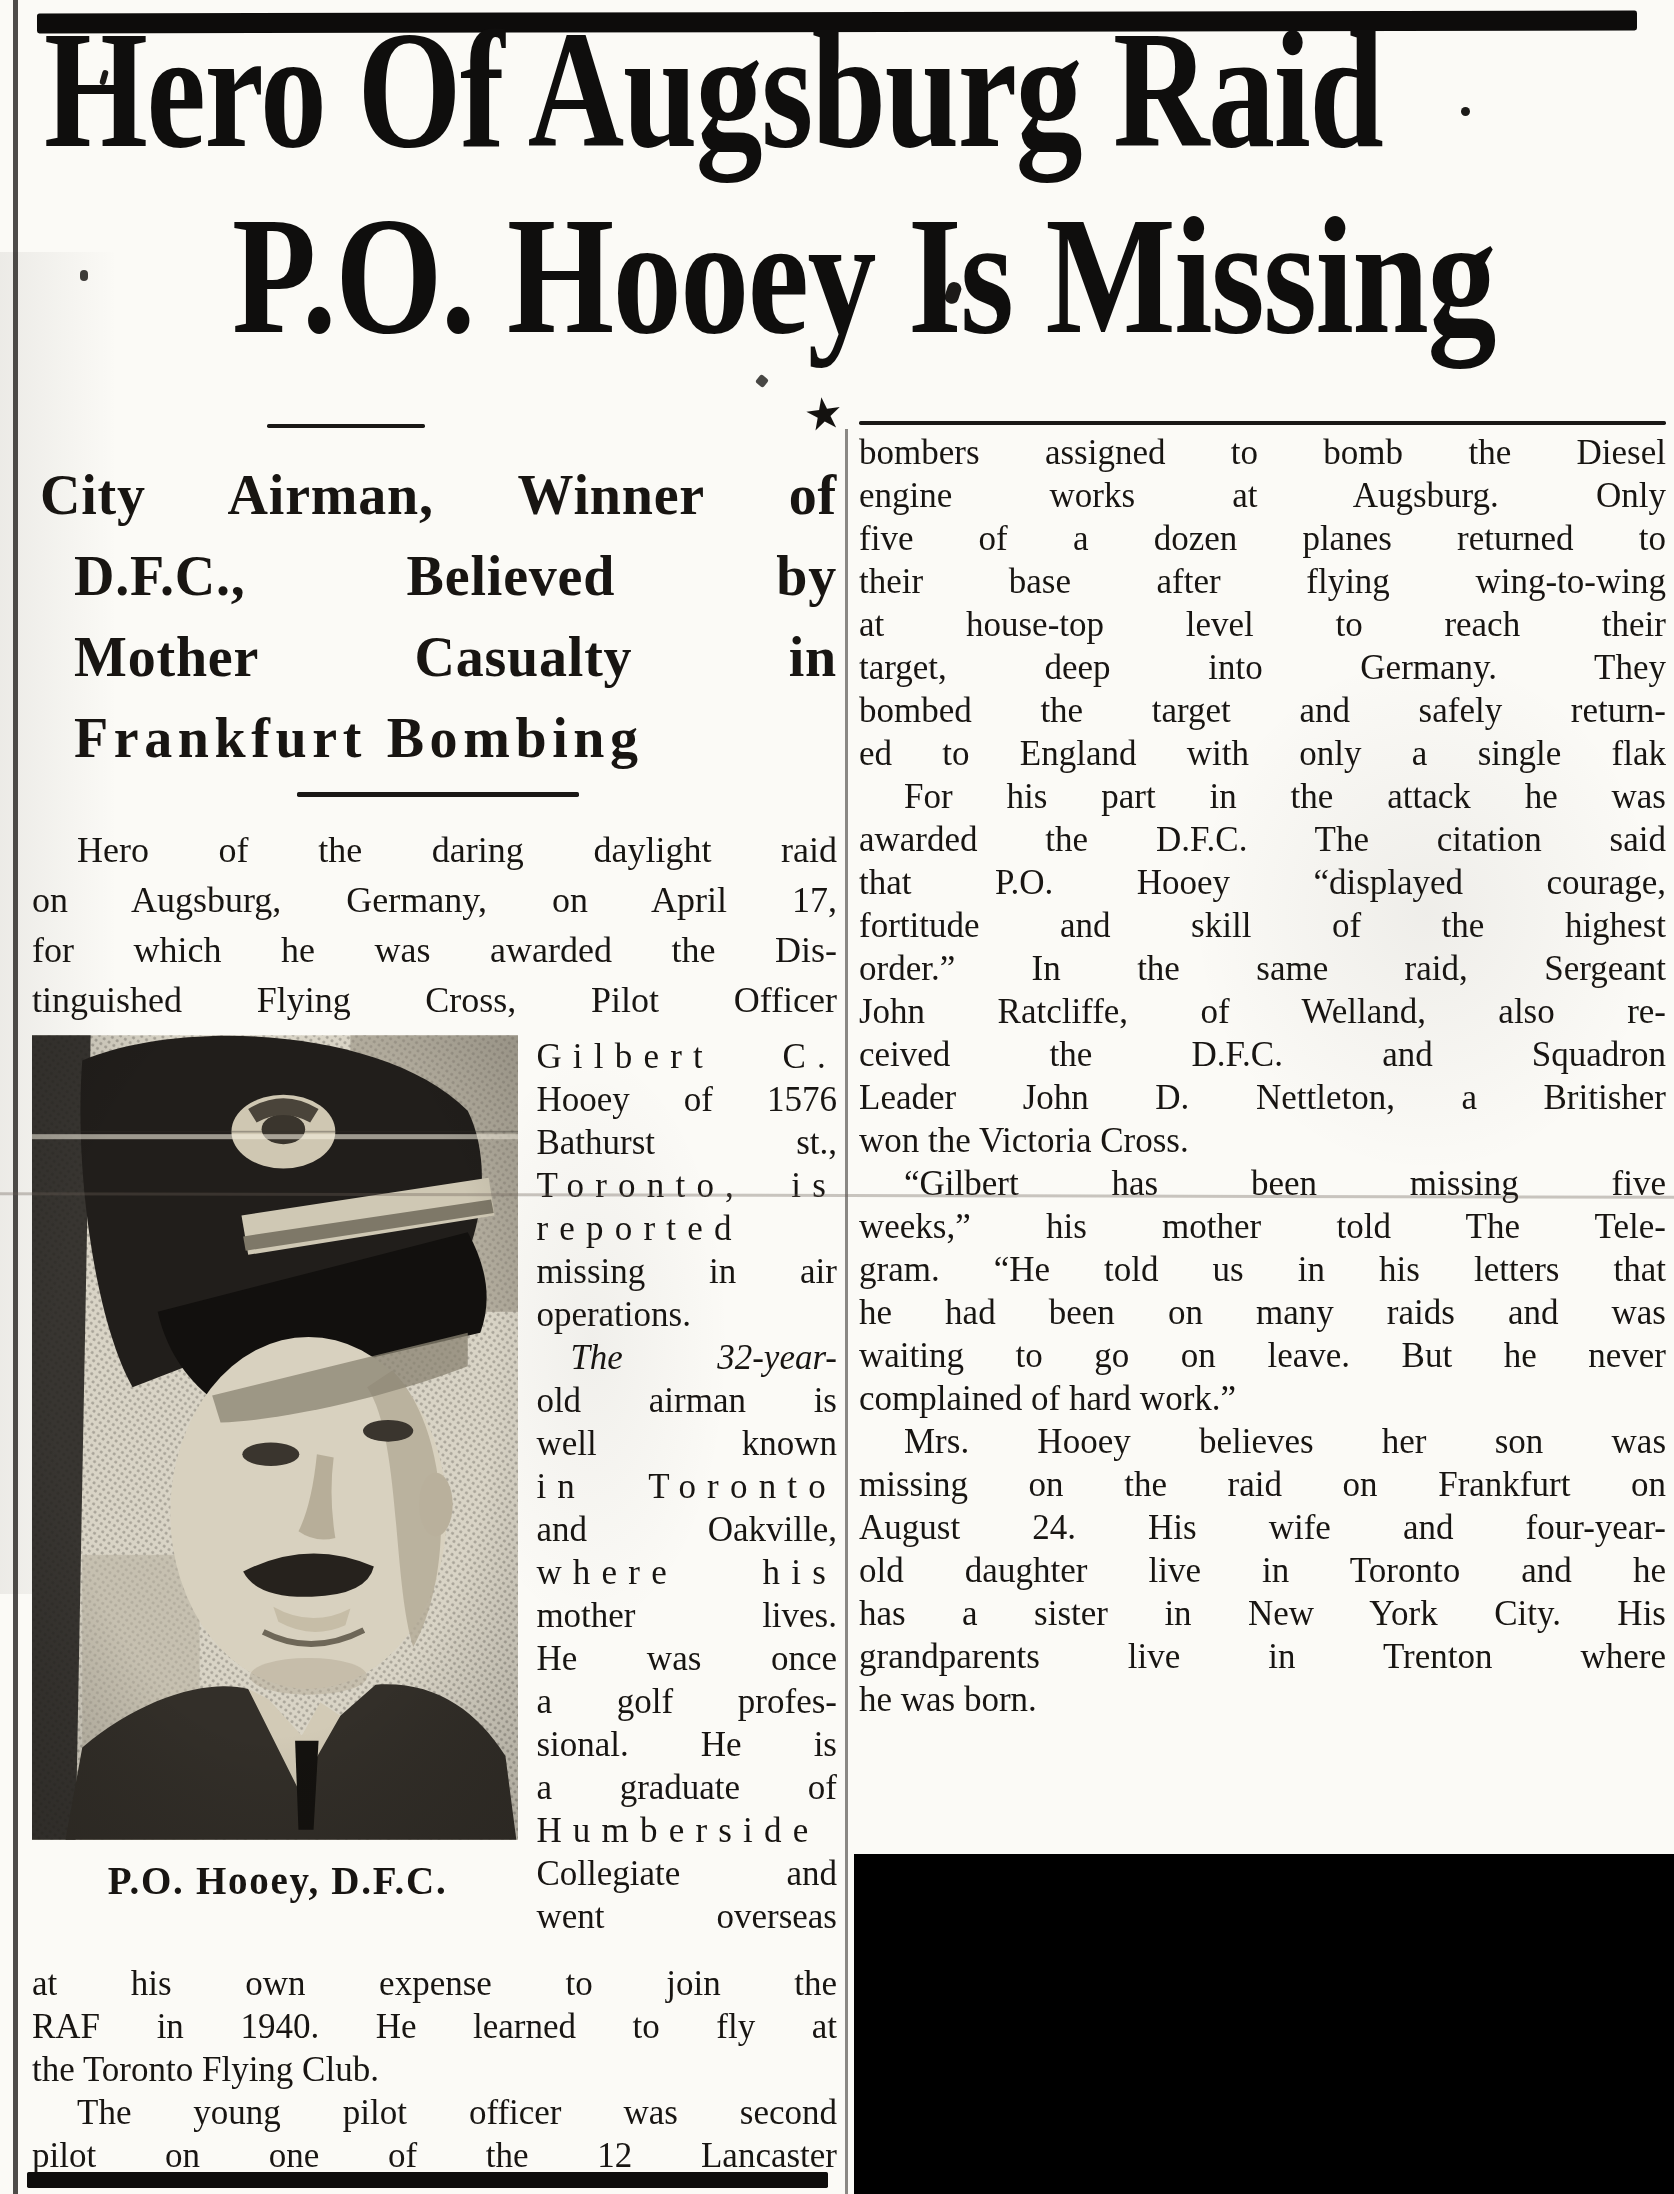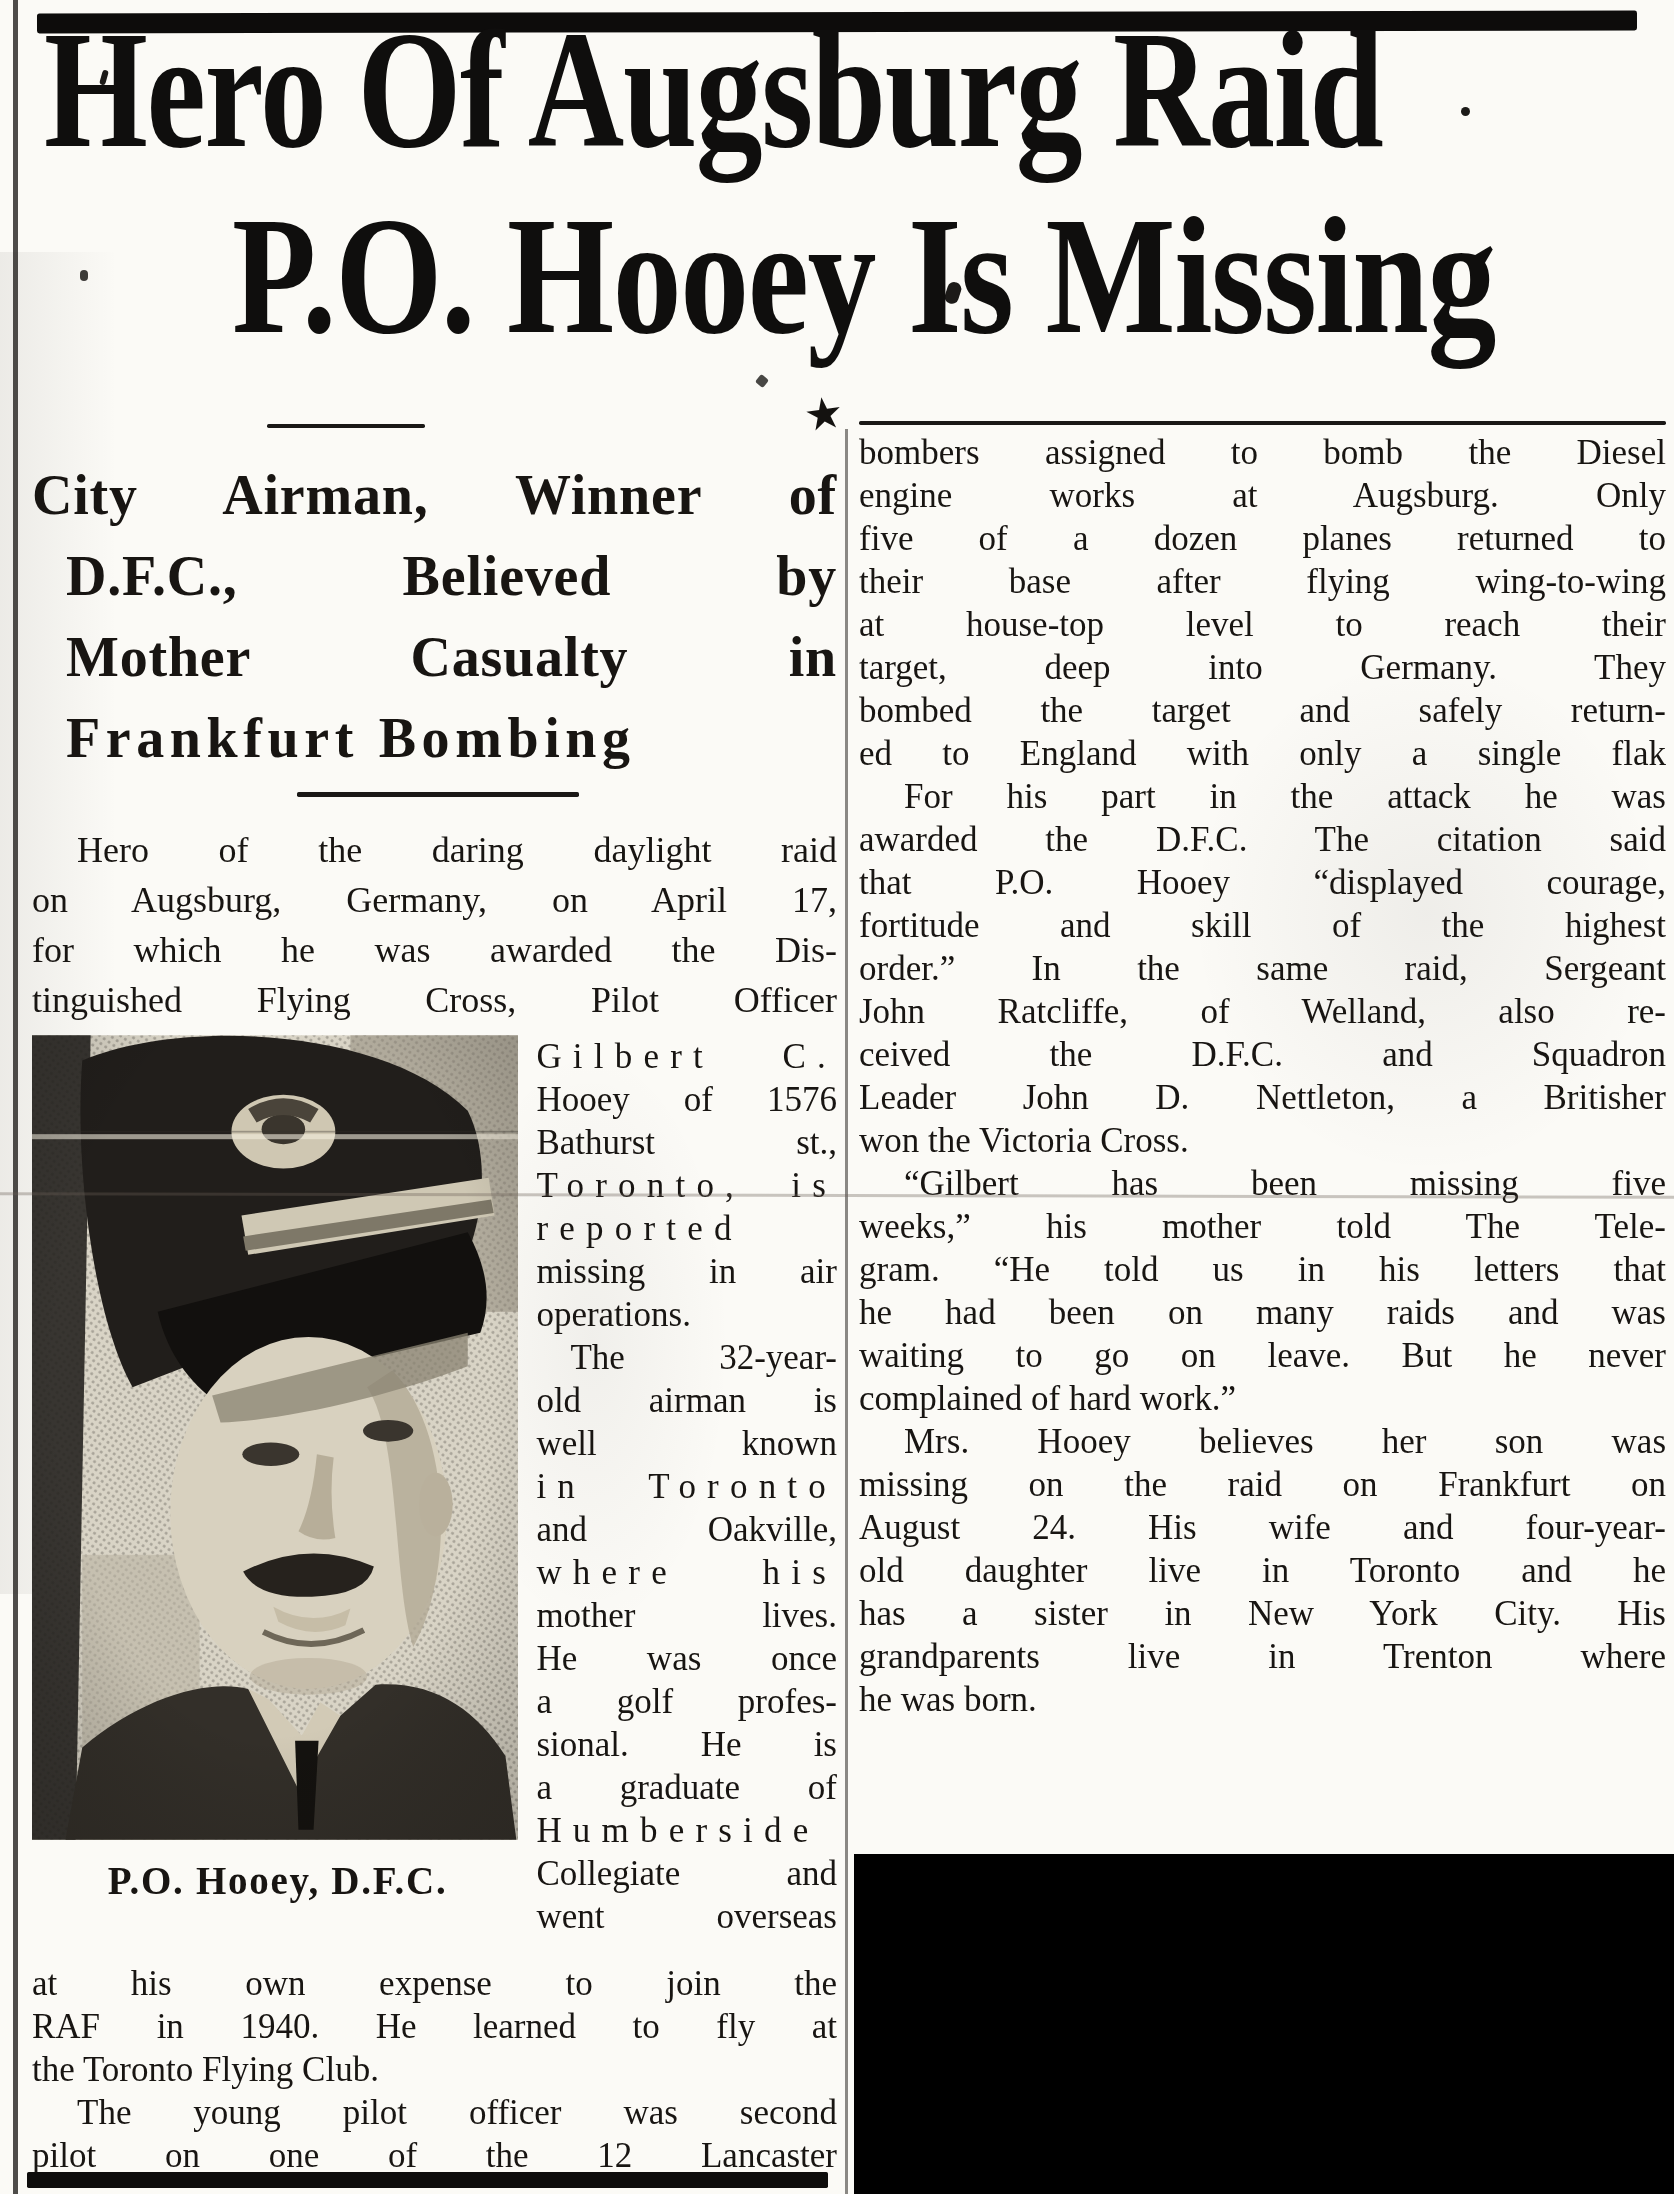--- a/index.html
+++ b/index.html
@@ -34,31 +34,31 @@
   .rule-right{left:859px;top:421px;width:807px;}
   .star{position:absolute;left:804px;top:388px;font-size:44px;color:#141210;transform:rotate(-8deg);}
   .divider{position:absolute;left:845px;top:429px;width:2.5px;height:1765px;background:rgba(45,42,38,.55);}
   
   .jl{text-align:justify;text-align-last:justify;}
   .jl.end{text-align-last:left;}
   .jl.ind{text-indent:45px;}
   .jl.sp{letter-spacing:.32em;}
   .col-left{position:absolute;left:32px;top:455px;width:805px;}
   .col-right{position:absolute;left:859px;top:431px;width:807px;}
-  .subhead{font-size:56px;font-weight:700;line-height:81px;letter-spacing:0.8px;}
+  .subhead{font-size:56px;font-weight:700;line-height:81px;letter-spacing:0.8px;margin-left:8px;}
   .subhead .jl.ind{text-indent:34px;}
   .subhead .jl.sp{letter-spacing:.1em;}
   .subhead-rule{margin:13.4px 0 0 265px;width:282px;height:4.2px;background:#1a1816;border-radius:1.7px;}
   .intro{margin-top:28px;font-size:36px;line-height:50px;}
   .photo-row{display:flex;margin-top:10px;}
   .photo-wrap{width:491px;flex:0 0 491px;}
   .photo-wrap svg{display:block;width:486px;height:805px;}
   .caption{margin-top:18px;font-size:39px;font-weight:700;text-align:center;letter-spacing:1.7px;}
   .wrap-col{flex:1;padding-left:13.4px;font-size:35px;line-height:43px;}
-  .wrap-col .jl.ind{text-indent:34px;}
+  .wrap-col .jl.ind{text-indent:34px;font-style:italic;}
   .below{margin-top:24px;font-size:35px;line-height:43px;}
   .col-right{font-size:35px;line-height:43px;}
 </style>
 </head>
 <body>
 
 <div class="page">
 
   <div class="edge-left"></div>
   <div class="top-bar"></div>

